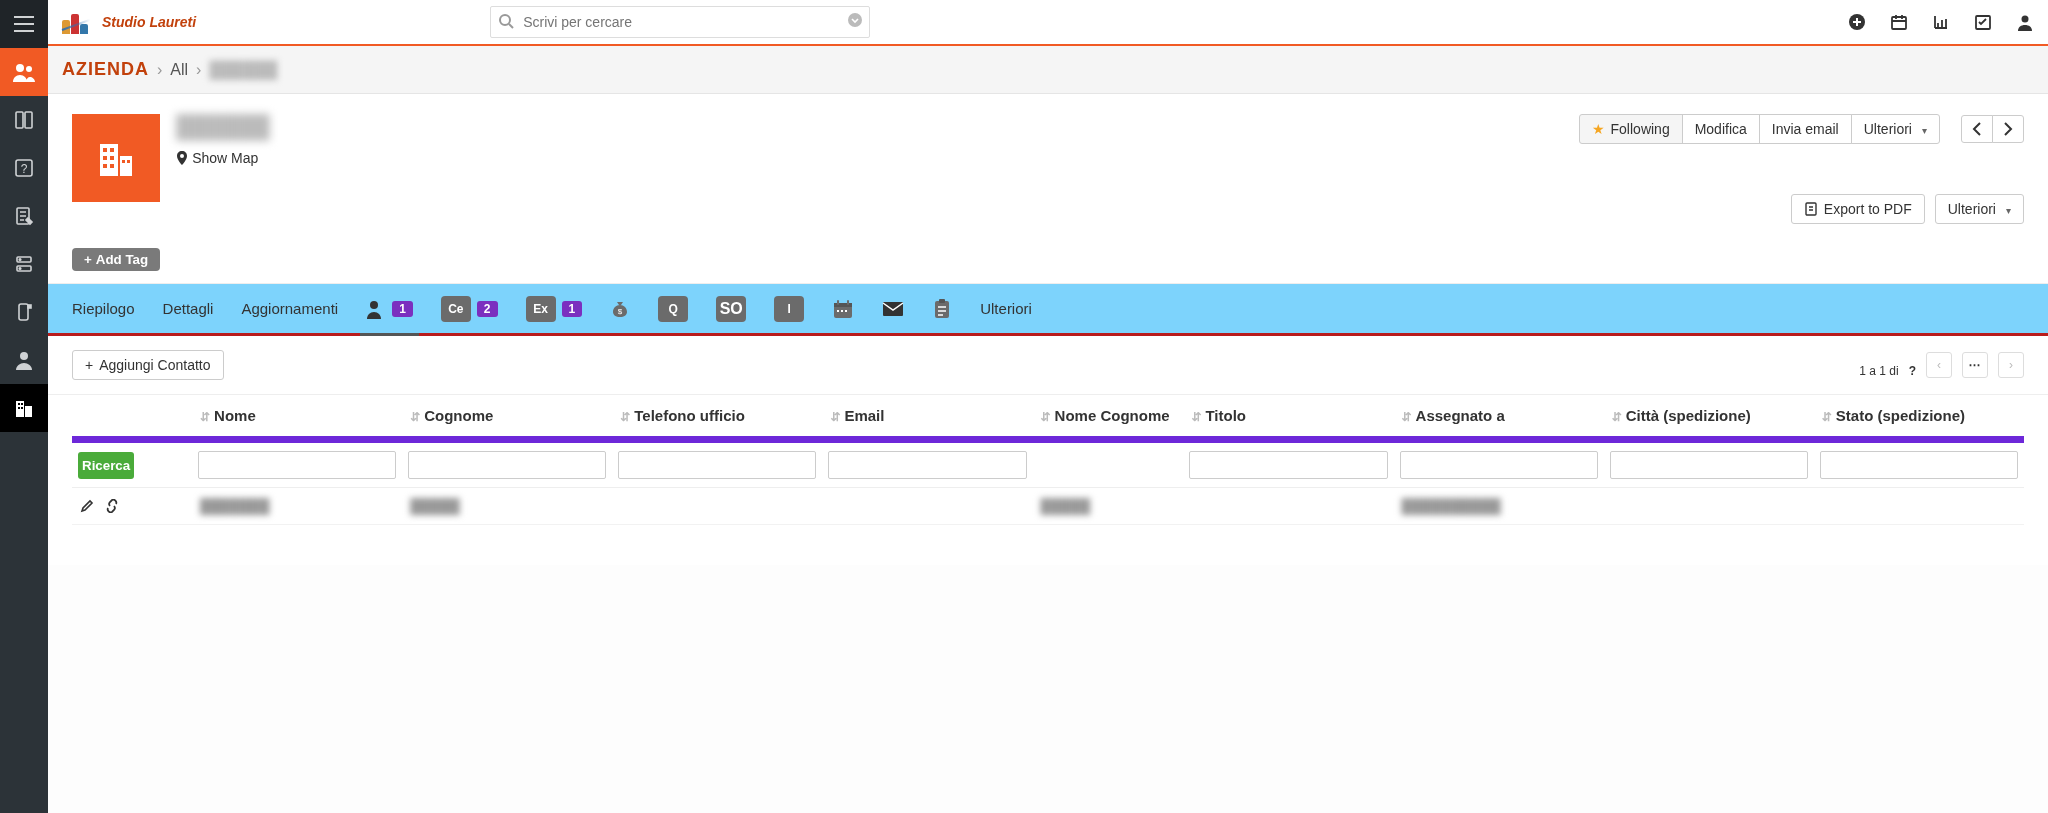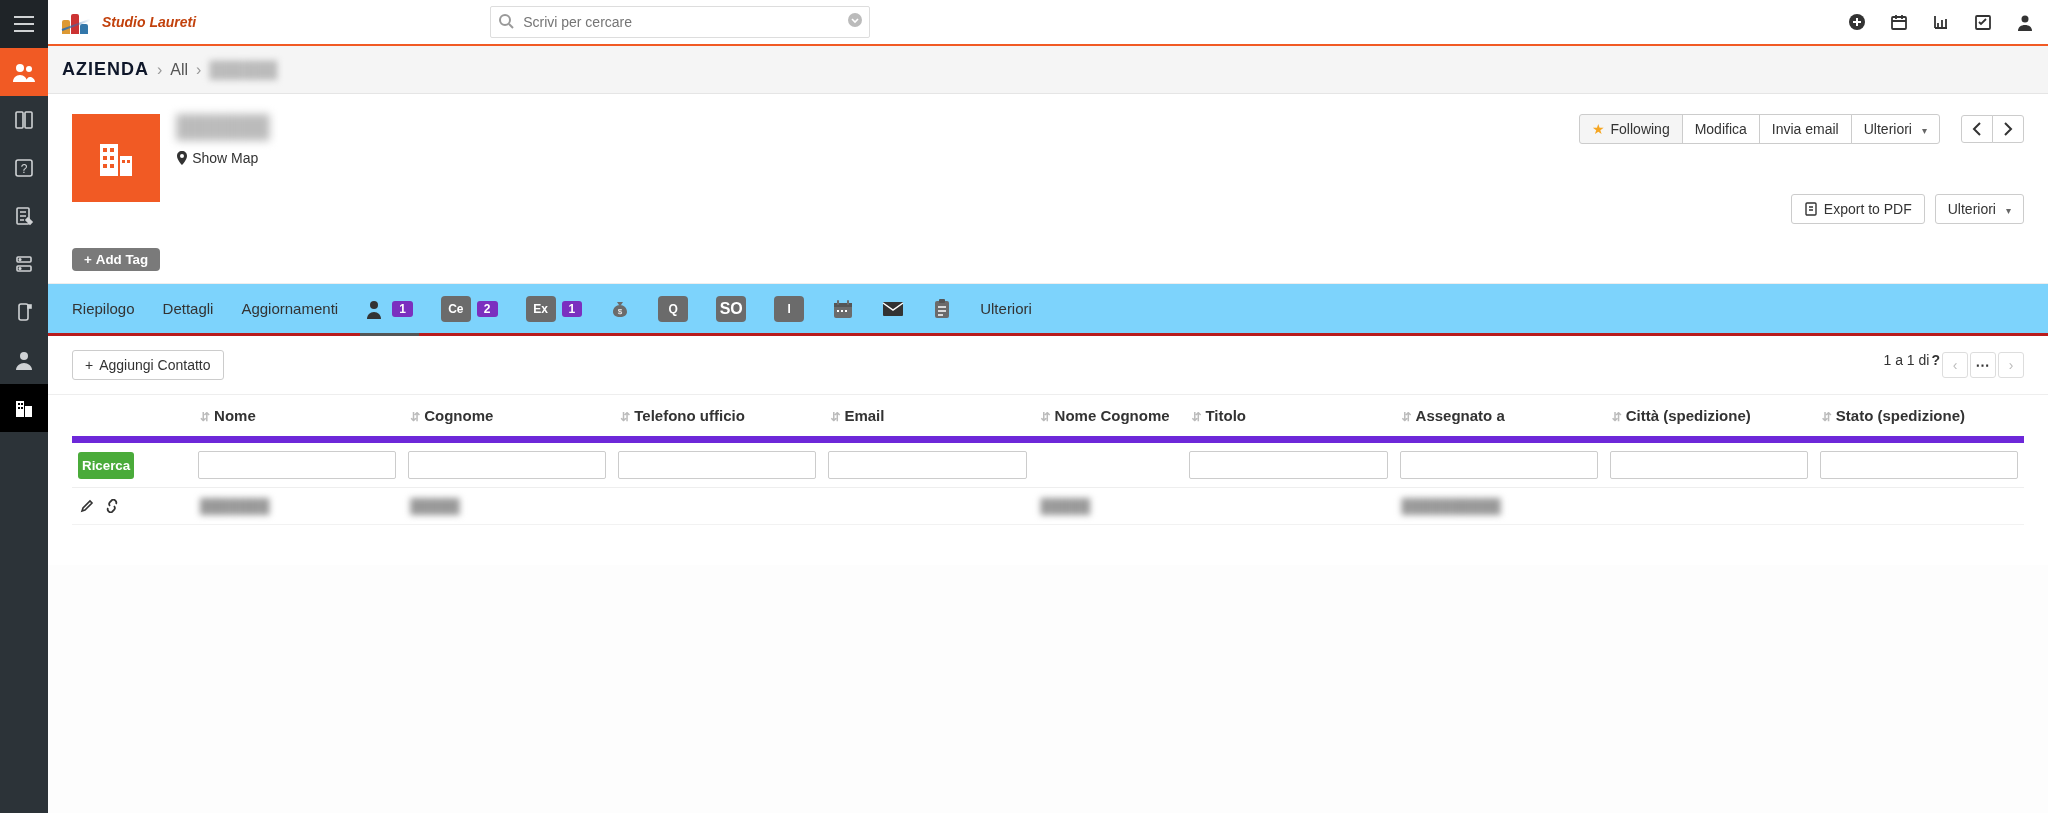--- a/index.html
+++ b/index.html
@@ -31,21 +31,21 @@
   .search-icon-left { position:absolute; left:8px; top:7px; color:#999;}
   .search-icon-right { position:absolute; right:8px; top:7px; color:#bbb;}
 
   .topbar-spacer { flex:1; }
   .topbar-icons { display:flex; gap:24px; color:#333; align-items:center; }
   .topbar-icons .ico { cursor:pointer; }
 
   
   .crumbbar { height:48px; border-bottom:1px solid #e5e5e5; display:flex; align-items:center; justify-content:space-between; padding:0 14px; background:#f5f5f5;}
   .crumbs { display:flex; align-items:center; gap:8px; font-size:16px; color:#555;}
-  .crumbs .module { font-family: "Arial Black", sans-serif; font-weight:900; font-size:18px; letter-spacing:1px; color:#0f172a; text-transform:uppercase;}
+  .crumbs .module { font-family: "Arial Black", sans-serif; font-weight:900; font-size:18px; letter-spacing:1px; color:#c2410c; text-transform:uppercase;}
   .crumbs .sep { color:#999; }
   .crumbs .blur { color:#bbb; filter: blur(3px);}
   .crumb-actions { display:flex; gap:8px;}
   .btn { background:#fff; border:1px solid #ccc; border-radius:3px; padding:6px 12px; font-size:14px; color:#333; cursor:pointer; display:inline-flex; align-items:center; gap:6px;}
   .btn .caret::after { content:"▾"; font-size:10px; margin-left:4px; color:#666;}
 
   
   .record-header { padding: 20px 24px 12px; display:flex; align-items:flex-start; justify-content:space-between; background:#fff; border-bottom:1px solid #eee;}
   .rh-left { display:flex; gap:16px; align-items:flex-start;}
   .avatar-box { width:88px; height:88px; background:#f15a24; display:flex; align-items:center; justify-content:center; color:#fff;}
@@ -69,21 +69,21 @@
   .tabsbar { background:#7dd3fc; border-bottom:3px solid #b91c1c; padding:0 24px; display:flex; align-items:center; gap:28px; height:52px;}
   .tab { color:#333; font-size:15px; height:52px; display:flex; align-items:center; gap:6px; cursor:pointer; position:relative;}
   .tab.active::after { content:""; position:absolute; left:-6px; right:-6px; bottom:-1px; height:3px; background:#555;}
   .tabicon { width:30px; height:26px; border-radius:4px; display:flex; align-items:center; justify-content:center; color:#fff; font-weight:700; font-size:12px;}
   .tabicon.gray{background:#6b6b6b;}
   .badge-purple { background:#7b2fbf; color:#fff; font-size:12px; font-weight:700; border-radius:3px; padding:1px 7px;}
   .tab .only-icon{ color:#6b6b6b; }
 
   
   .subtoolbar { background:#fff; padding:14px 24px; display:flex; align-items:center; justify-content:space-between; border-bottom:1px solid #eee;}
-  .pager { display:flex; align-items:flex-start; gap:2px; color:#333; font-size:14px;}
+  .pager { display:flex; align-items:flex-end; gap:10px; color:#333; font-size:12px;}
   .pager .navbtn { border:1px solid #ddd; width:26px; height:26px; display:flex; align-items:center; justify-content:center; border-radius:3px; color:#bbb; cursor:pointer;}
   .pager .more { font-weight:900; letter-spacing:1px; color:#333;}
   .pager strong { font-weight:700; }
 
   
   .tablewrap { background:#fff; padding:0 24px 40px;}
   table { width:100%; border-collapse:collapse; }
   thead th { text-align:left; font-weight:700; font-size:15px; padding:12px 8px; border-bottom:7px solid #6d28d9; white-space:nowrap;}
   .sort::before { content:"⇵"; color:#bbb; font-size:12px; margin-right:4px;}
   .filter-row td { padding:8px 6px; border-bottom:1px solid #eee;}

